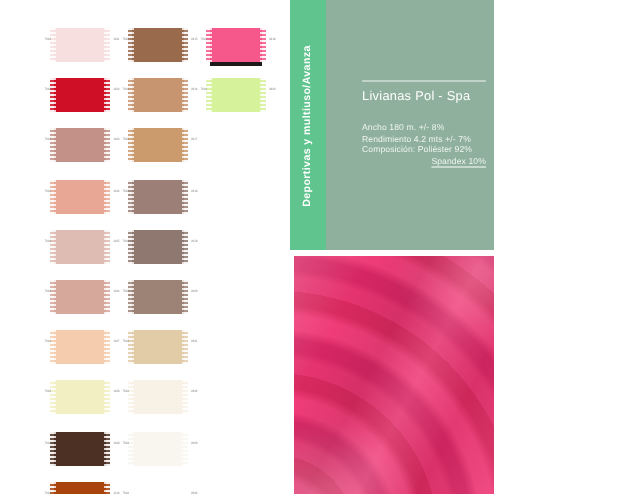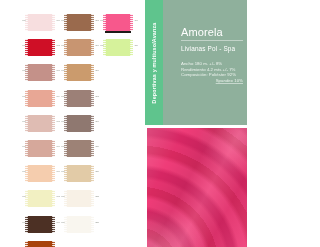--- a/index.html
+++ b/index.html
@@ -349,21 +349,20 @@
         </div>
         <div class="swatch-cell c2"></div>
       </div>
     </div>
 
   <div id="info-panel">
     <div id="info-spine">
       <div id="info-spine-text">Deportivas y multiuso/Avanza</div>
     </div>
     <div id="info-body">
-      <div id="info-title">Amorela</div>
       <div id="info-rule"></div>
       <div id="info-subtitle">Livianas Pol - Spa</div>
       <div id="info-specs">
           <div class="spec-line">Ancho 180 m. +/- 8%</div>
           <div class="spec-line">Rendimiento 4.2 mts +/- 7%</div>
           <div class="spec-line">Composición: Poliéster 92%</div>
           <div class="spec-line indent">Spandex 10%</div>
         </div>
     </div>
   </div>

